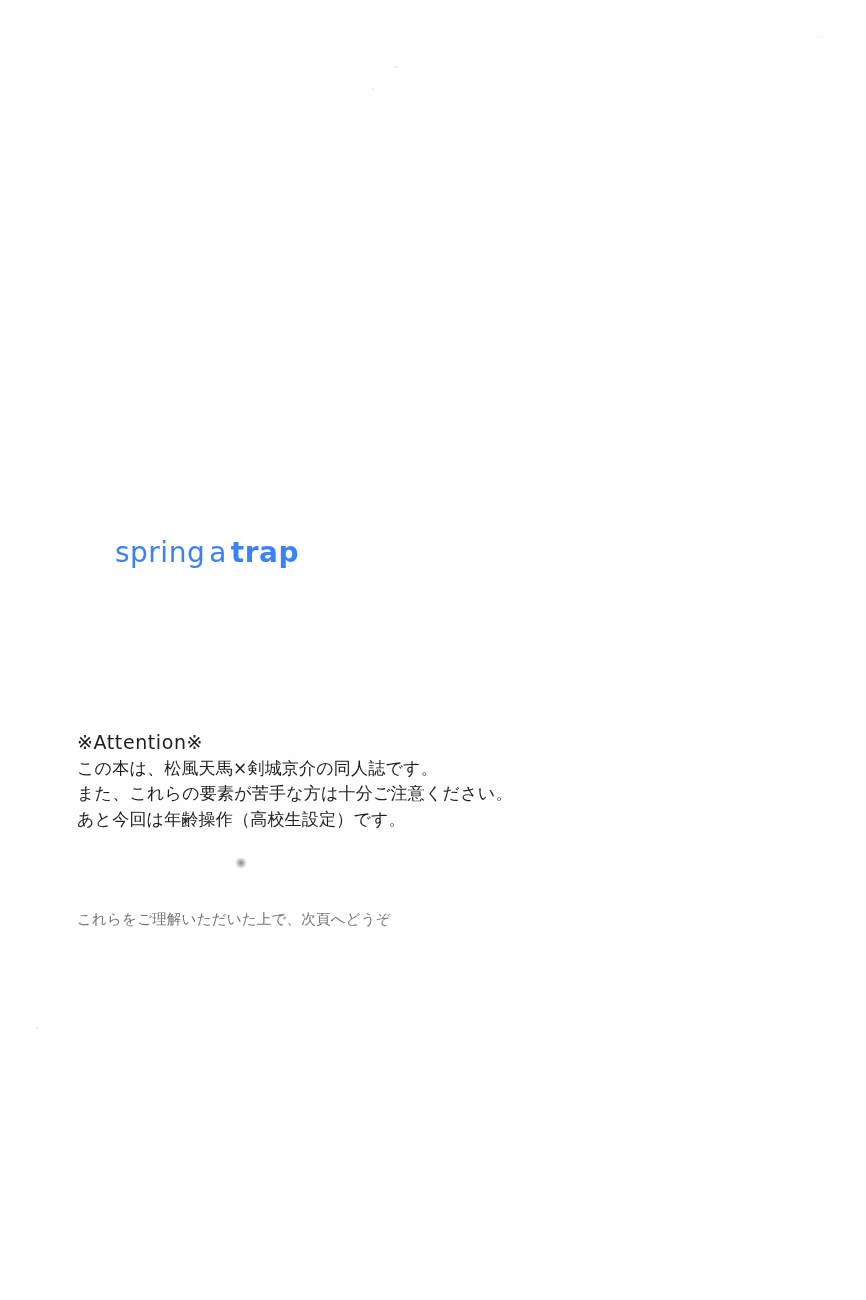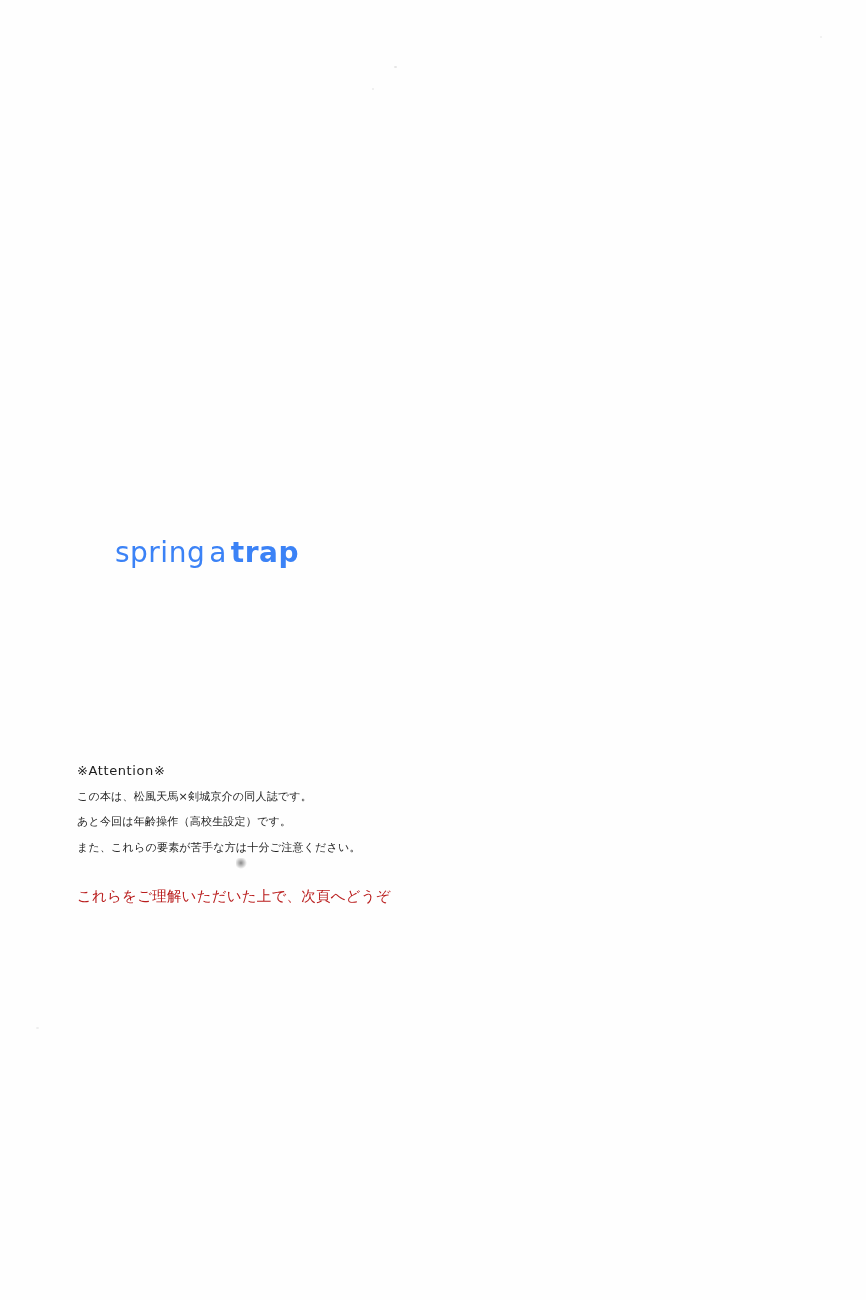--- a/index.html
+++ b/index.html
@@ -46,39 +46,38 @@
   .title .w3 { font-weight: 700; }
 
   .attention-block {
     position: absolute;
     left: 77px;
     top: 730px;
     width: 620px;
   }
   .attn-line {
     font-family: "DejaVu Sans", "Liberation Sans", sans-serif;
-    font-size: 11px;
+    font-size: 17px;
     line-height: 25.5px;
     color: #1d1d1d;
     letter-spacing: 0.2px;
     white-space: nowrap;
   }
   .attn-head {
-    font-size: 13px;
+    font-size: 19px;
     letter-spacing: 0.6px;
-    margin-top: 28px;
   }
   .closing {
     position: absolute;
     left: 77px;
-    top: 884px;
+    top: 907px;
     font-family: "DejaVu Sans", "Liberation Sans", sans-serif;
     font-size: 14.5px;
     line-height: 25.5px;
-    color: #b91c1c;
+    color: #737373;
     letter-spacing: 0.2px;
     white-space: nowrap;
   }
   .smudge {
     position: absolute;
     left: 236px;
     top: 858px;
     width: 11px;
     height: 11px;
     background: radial-gradient(ellipse at 45% 45%, rgba(40,40,40,.55), rgba(40,40,40,0) 70%);
@@ -95,21 +94,21 @@
   <div class="speck s3"></div>
   <div class="speck s4"></div>
 
   <div class="title">
     <span class="w1">spring</span><span class="w2">a</span><span class="w3">trap</span>
   </div>
 
   <div class="attention-block">
     <div class="attn-line attn-head">※Attention※</div>
     <div class="attn-line">この本は、松風天馬×剣城京介の同人誌です。</div>
+    <div class="attn-line">また、これらの要素が苦手な方は十分ご注意ください。</div>
     <div class="attn-line">あと今回は年齢操作（高校生設定）です。</div>
-    <div class="attn-line">また、これらの要素が苦手な方は十分ご注意ください。</div>
   </div>
 
   <div class="smudge"></div>
 
   <div class="closing">これらをご理解いただいた上で、次頁へどうぞ</div>
 
 </div>
 
 </body></html>

